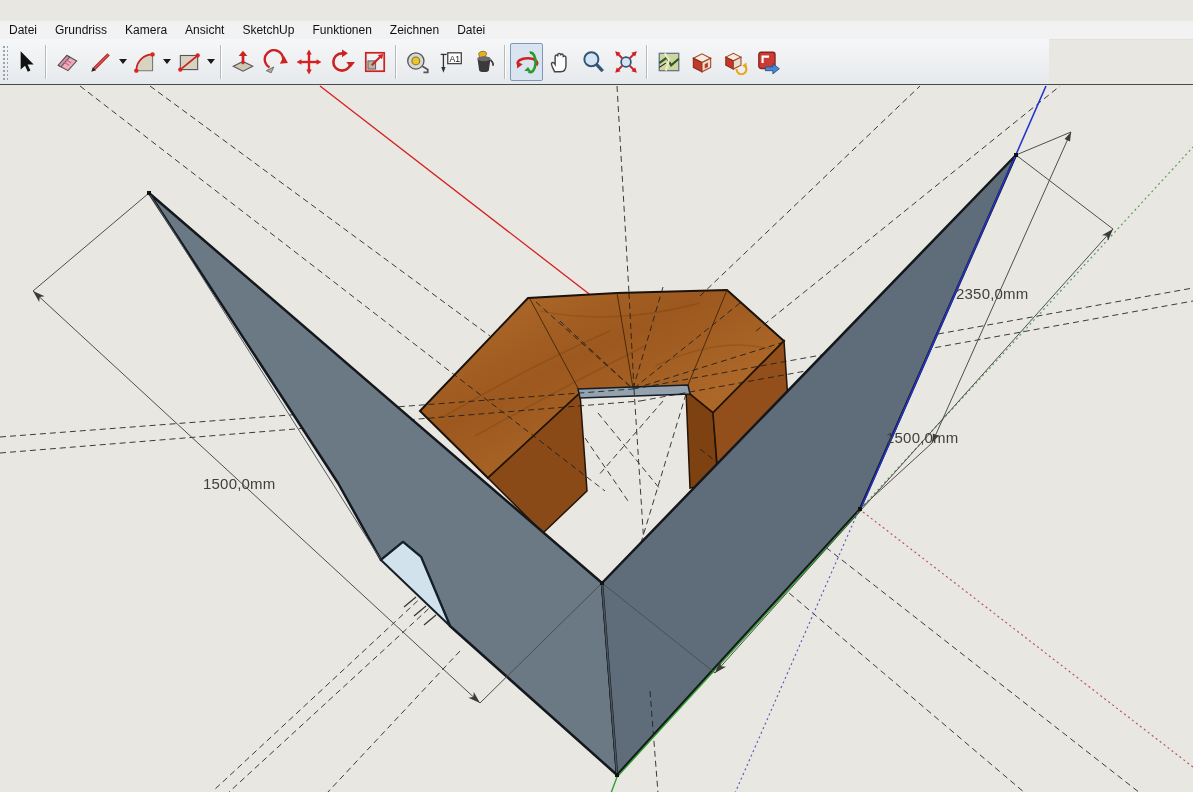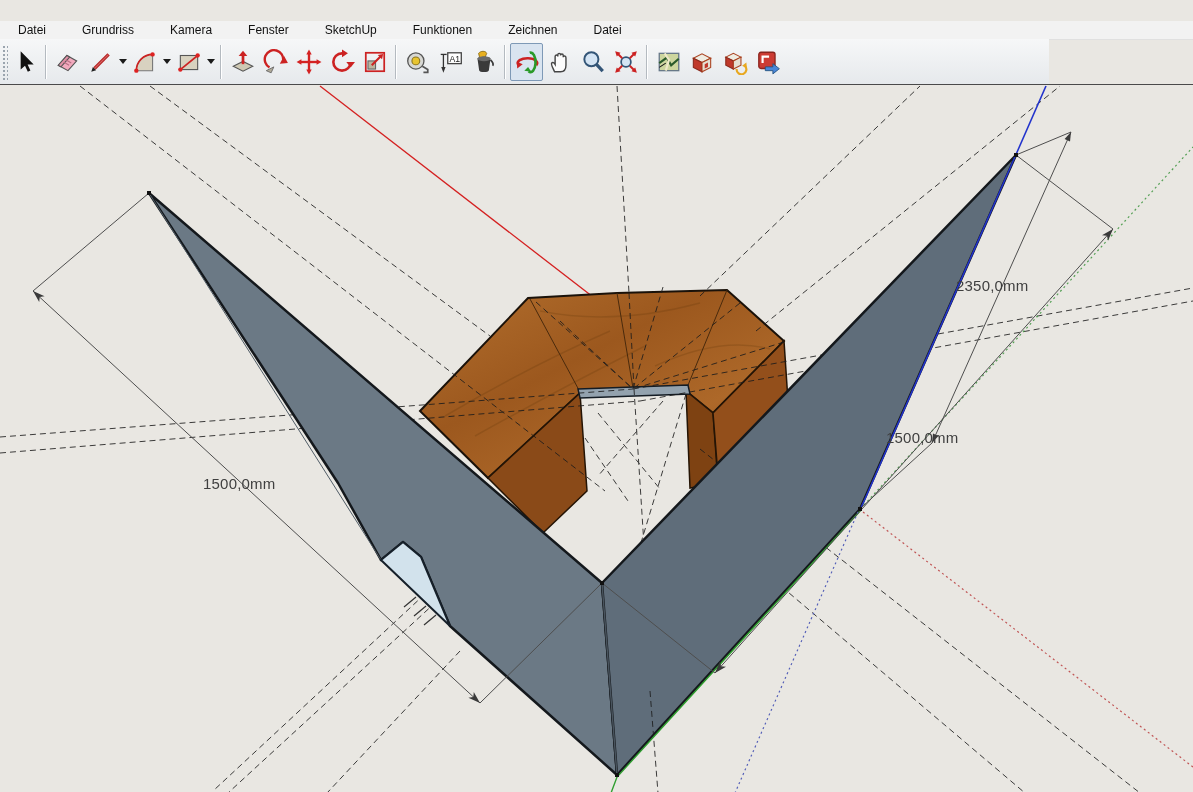--- a/index.html
+++ b/index.html
@@ -10,21 +10,21 @@
     border-bottom:1px solid #6e87a3;display:flex;align-items:center;}
   #titlebar .app-ico{width:14px;height:14px;margin:0 5px 0 4px;border-radius:2px;
     background:#c01818;position:relative;flex:0 0 auto;}
   #titlebar .app-ico:after{content:"";position:absolute;left:3px;top:3px;width:8px;height:8px;
     border-radius:50% 0 50% 0;background:#fff;}
   #titlebar .ttl{font-size:12px;color:#15191e;white-space:nowrap;}
   #titlebar .winbtn{position:absolute;right:0;top:3px;width:9px;height:13px;background:#e8eef6;border:1px solid #7d93ab;}
   
   #menubar{position:absolute;left:0;top:21px;width:1193px;height:18px;background:#f2f2f2;
     border-bottom:1px solid #e0e0e0;display:flex;align-items:center;}
-  #menubar .mi{font-size:12px;color:#111;padding:0 18px;line-height:18px;cursor:default;}
+  #menubar .mi{font-size:12px;color:#111;padding:0 9px;line-height:18px;cursor:default;}
   
   #toolbar{position:absolute;left:0;top:39px;width:1049px;height:45px;
     background:linear-gradient(#f6f7f8,#e6e9ec);border-bottom:1px solid #9aa0a6;
     display:flex;align-items:center;}
   .grip{width:7px;height:36px;margin-left:1px;
     background-image:radial-gradient(#9aa4ae 1px,transparent 1.2px);background-size:4px 4px;background-position:1px 1px;}
   .tbtn{width:33px;height:38px;display:flex;align-items:center;justify-content:center;background:transparent;border:1px solid transparent;padding:0;}
   .tbtn svg{width:26px;height:26px;display:block;}
   .tbtn.active{background:#d9e4f0;border:1px solid #7e99b6;border-radius:2px;}
   .dd{width:11px;height:38px;display:flex;align-items:center;justify-content:center;}
@@ -39,21 +39,21 @@
 </head>
 <body>
 
 <div id="app">
 
 
   <div id="menubar">
     <span class="mi">Datei</span>
     <span class="mi">Grundriss</span>
     <span class="mi">Kamera</span>
-    <span class="mi">Fenster</span>
+    <span class="mi">Ansicht</span>
     <span class="mi">SketchUp</span>
     <span class="mi">Funktionen</span>
     <span class="mi">Zeichnen</span>
     <span class="mi">Datei</span>
   </div>
 
   <div id="toolbar">
     <div class="grip"></div>
 
     <button class="tbtn">
@@ -367,17 +367,17 @@
       <g fill="#111">
         <rect x="147" y="190" width="4" height="4"></rect>
         <rect x="1014" y="152" width="4" height="4"></rect>
         <rect x="600" y="580" width="4" height="4"></rect>
         <rect x="615" y="772" width="4" height="4"></rect>
         <rect x="858" y="506" width="4" height="4"></rect>
       </g>
     </svg>
 
     <div class="dim-label" style="left:203px;top:390px">1500,0mm</div>
-    <div class="dim-label" style="left:956px;top:192px">2350,0mm</div>
+    <div class="dim-label" style="left:956px;top:200px">2350,0mm</div>
     <div class="dim-label" style="left:886px;top:344px">1500,0mm</div>
   </div>
 
 </div>
 
 </body></html>

